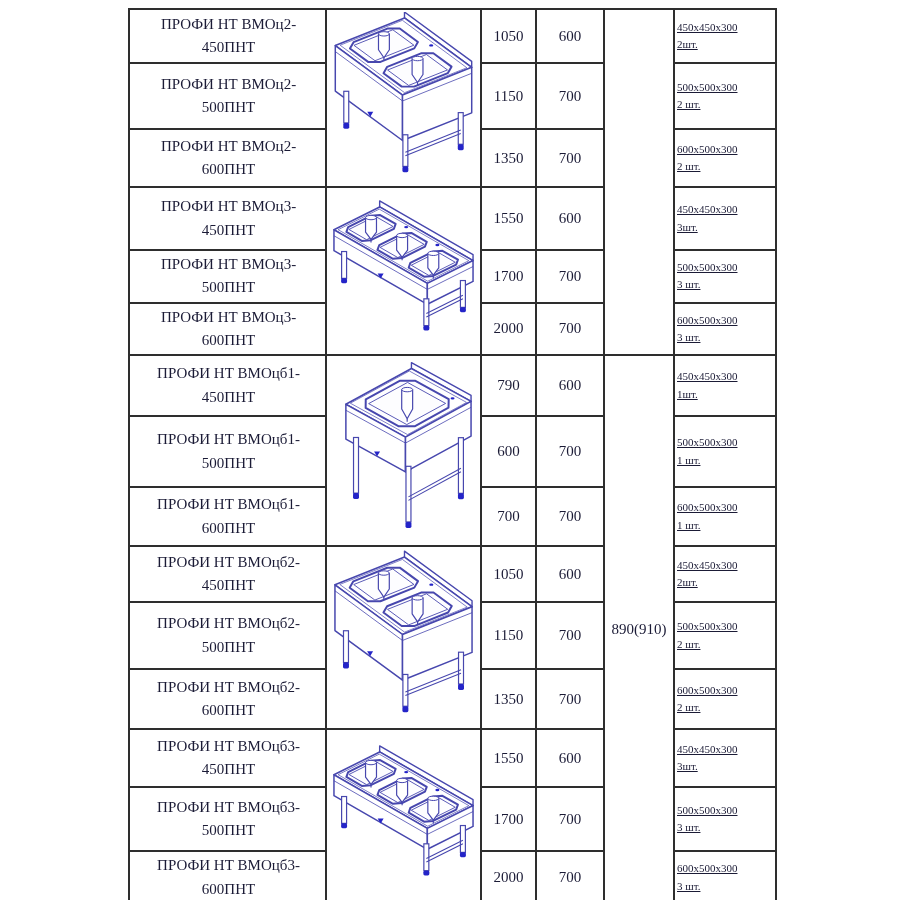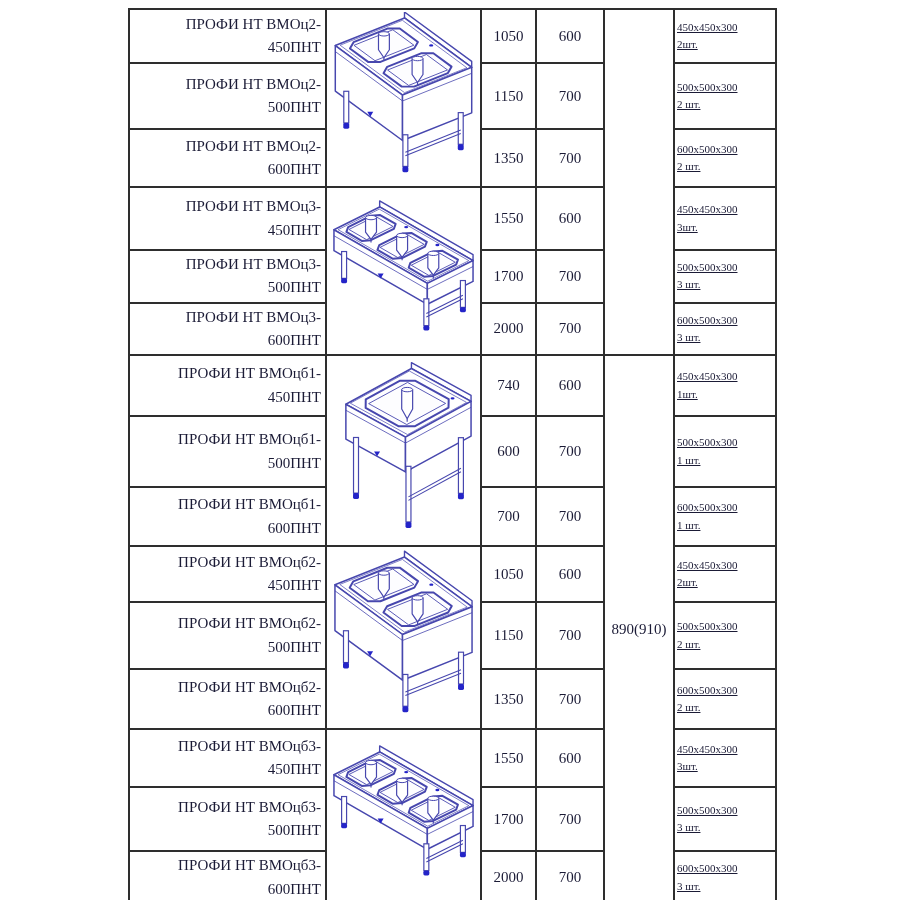--- a/index.html
+++ b/index.html
@@ -11,21 +11,21 @@
   .spec-table-wrap{position:absolute;left:128px;top:8px;}
   table.spec{
     border-collapse:collapse;table-layout:fixed;width:647px;
     color:#1b1b36;
   }
   table.spec td{
     border:2px solid #2e2e2e;
     vertical-align:middle;
     overflow:hidden;
   }
-  td.name{font-size:15px;padding:2px 4px 2px 6px;line-height:1.55;text-align:right;}
+  td.name{font-size:15px;padding:2px 4px 2px 6px;line-height:1.55;text-align:center;}
   td.name .nl{display:block;}
   td.num{text-align:center;font-size:15px;padding:0 6px;}
   td.img{padding:0;text-align:center;}
   td.bowl{text-align:left;font-size:11px;line-height:1.55;padding:0 2px;text-decoration:underline;}
   .sink{display:flex;align-items:center;justify-content:center;width:151px;margin:0 auto;}
   .sink svg{display:block;}
 </style>
 </head>
 <body>
 
@@ -217,21 +217,21 @@
                 <rect x="78.5" y="106.4" width="5" height="56" fill="#fff" stroke="#4747ae" stroke-width="1.2"></rect>
                 <rect x="78.0" y="162.4" width="6" height="6" rx="1.5" fill="#2424c8"></rect>
                 <rect x="131.3" y="77.6" width="5" height="56" fill="#fff" stroke="#4747ae" stroke-width="1.2"></rect>
                 <rect x="130.8" y="133.6" width="6" height="6" rx="1.5" fill="#2424c8"></rect>
                 <line x1="81.0" y1="137.2" x2="133.8" y2="108.4" stroke="#4747ae" stroke-width="1.1"></line>
                 <line x1="81.0" y1="140.7" x2="133.8" y2="111.9" stroke="#4747ae" stroke-width="1.1"></line>
                 <polygon points="46.4,91.4 52.4,91.4 49.4,96.4" fill="#2424c8"></polygon>
               </svg>
             </div>
       </td>
-      <td class="num">740</td>
+      <td class="num">790</td>
       <td class="num">600</td>
       <td class="num" rowspan="9">890(910)</td>
       <td class="bowl">
         <div>450x450x300</div>
         <div>1шт.</div>
       </td>
     </tr>
     <tr style="height:71px">
       <td class="name">
         <span class="nl">ПРОФИ НТ ВМОцб1-</span>

